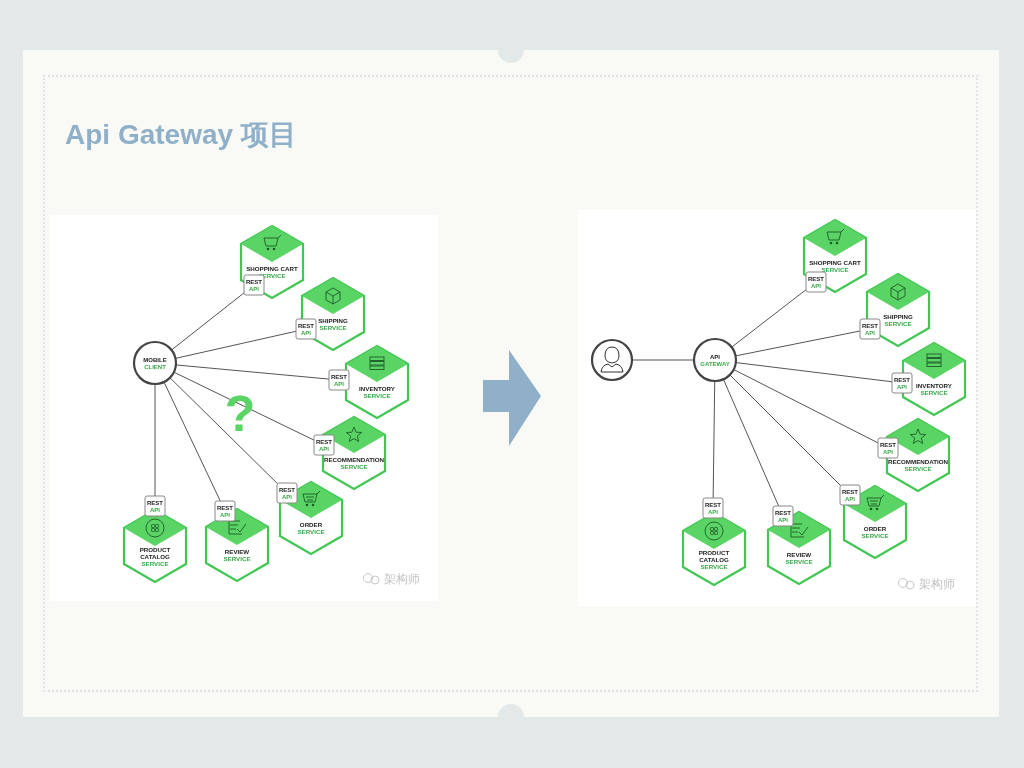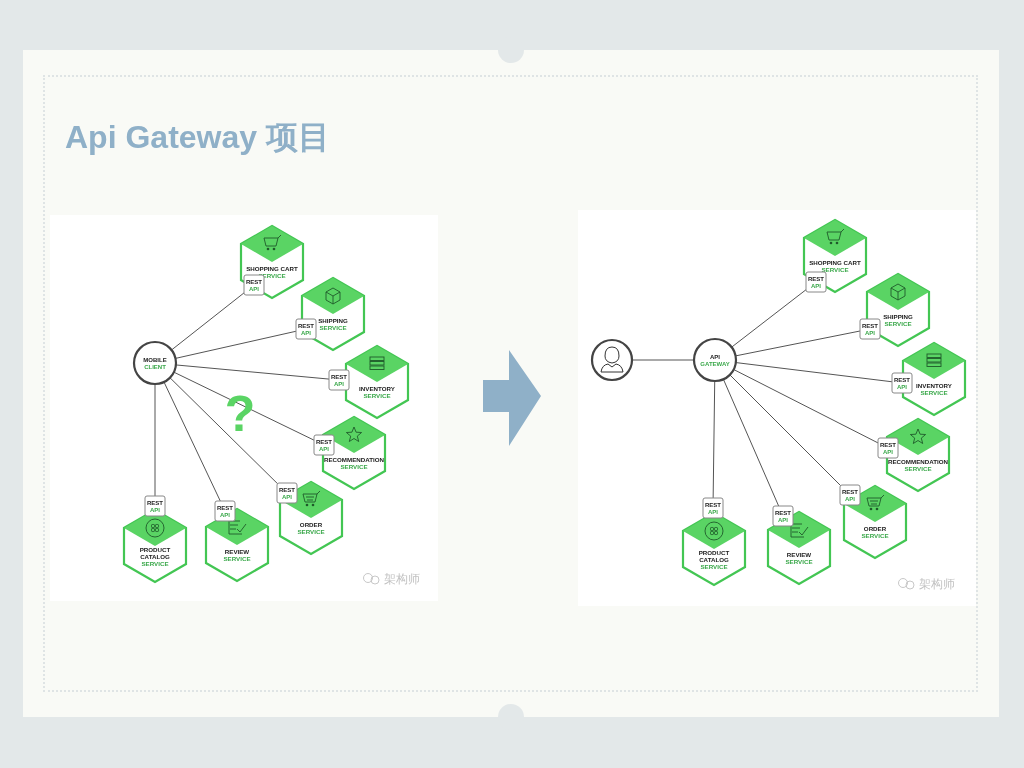--- a/index.html
+++ b/index.html
@@ -2,21 +2,21 @@
 <html><head>
 <meta charset="utf-8">
 <style>
   html,body{margin:0;padding:0;}
   body{width:1024px;height:768px;background:#e3e8e9;position:relative;overflow:hidden;font-family:"Liberation Sans",sans-serif;}
   .slide{position:absolute;left:23px;top:50px;width:976px;height:667px;background:#f9faf6;}
   .notch{position:absolute;width:26px;height:26px;border-radius:50%;background:#e3e8e9;}
   .notch.top{left:498px;top:37px;}
   .notch.bottom{left:498px;top:704px;}
   .dotted{position:absolute;left:43px;top:75px;width:935px;height:617px;border:2px dotted #dfe4e5;box-sizing:border-box;}
-  .title{position:absolute;left:65px;top:116px;font-size:32px;font-weight:bold;color:#8fb0c8;letter-spacing:0px;white-space:nowrap;}
+  .title{position:absolute;left:65px;top:116px;font-size:28px;font-weight:bold;color:#8fb0c8;letter-spacing:0px;white-space:nowrap;}
   .panel{position:absolute;background:#ffffff;}
   .panel.left{left:50px;top:215px;width:388px;height:386px;}
   .panel.right{left:578px;top:210px;width:398px;height:396px;}
   .panel svg{position:absolute;left:0;top:0;}
   .arrow{position:absolute;left:483px;top:350px;}
   .hx-title{font-family:"Liberation Sans",sans-serif;font-weight:bold;font-size:6.2px;fill:#222;text-anchor:middle;}
   .hx-sub{font-family:"Liberation Sans",sans-serif;font-weight:bold;font-size:6.2px;fill:#3aa84a;text-anchor:middle;}
   .node-title{font-family:"Liberation Sans",sans-serif;font-weight:bold;font-size:6px;fill:#222;text-anchor:middle;}
   .node-sub{font-family:"Liberation Sans",sans-serif;font-weight:bold;font-size:6px;fill:#3aa84a;text-anchor:middle;}
   .rest-t{font-family:"Liberation Sans",sans-serif;font-weight:bold;font-size:6px;fill:#222;text-anchor:middle;}

